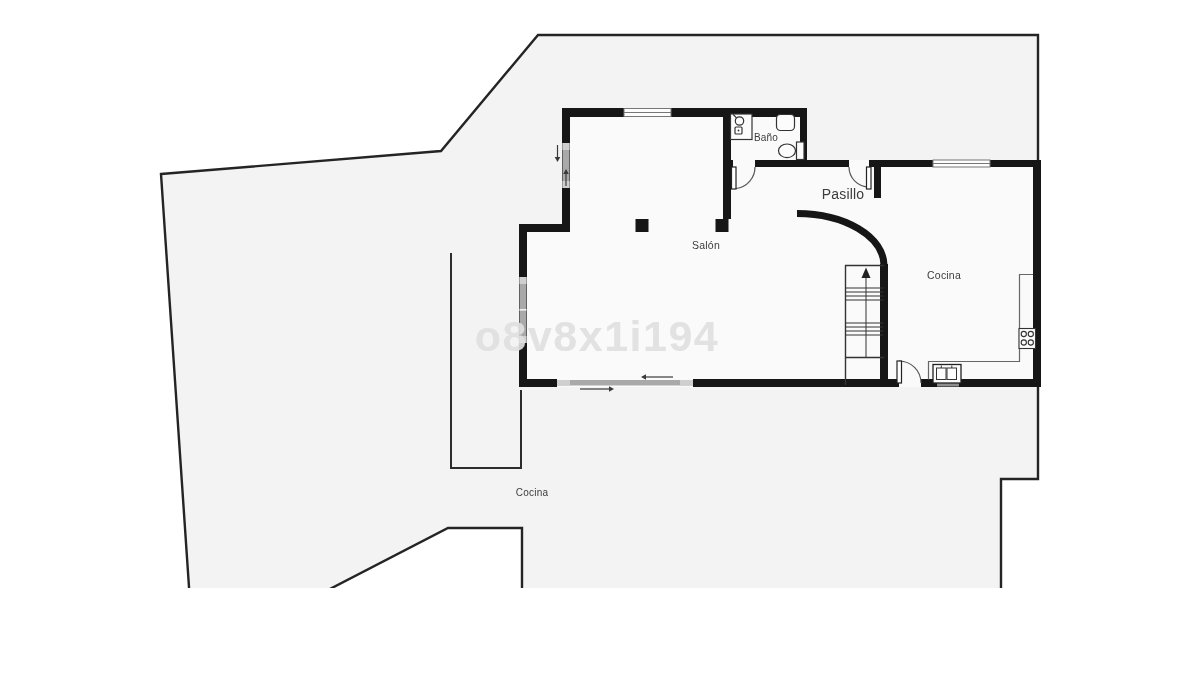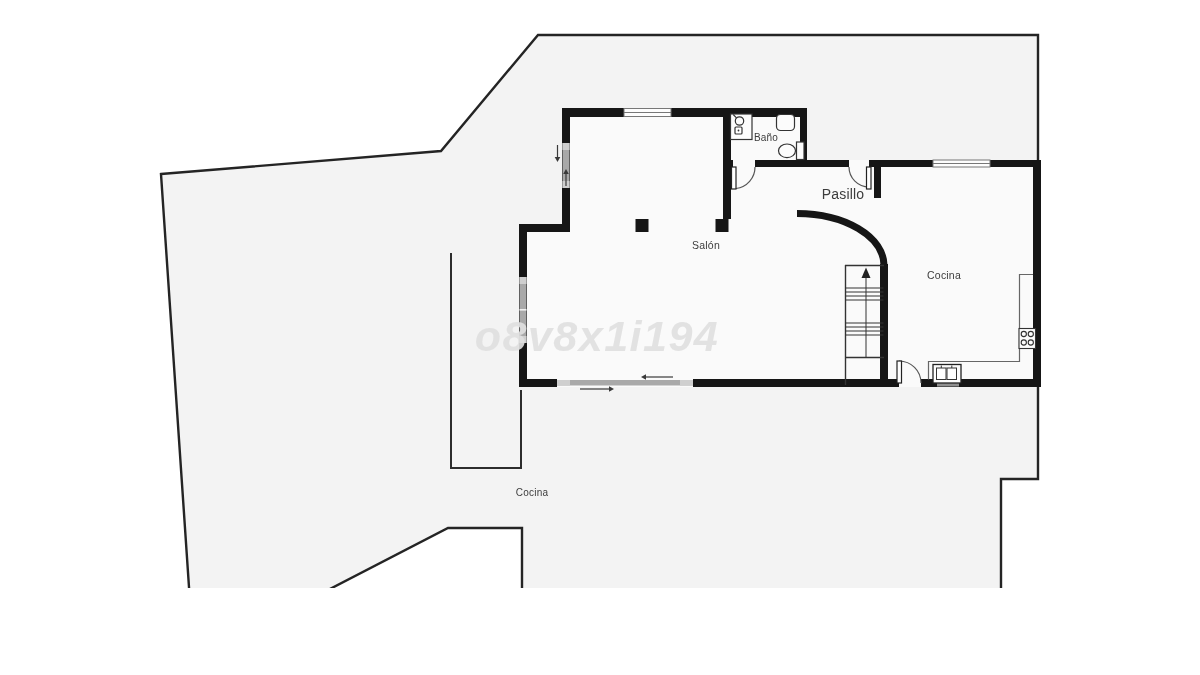--- a/index.html
+++ b/index.html
@@ -8,21 +8,21 @@
     font-family:"Liberation Sans", sans-serif;
   }
   .canvas svg{position:absolute;left:0;top:0;}
   .room-label{
     position:absolute;transform:translate(-50%,-50%);
     font-size:10.5px;color:#3c3c3c;white-space:nowrap;letter-spacing:.2px;
   }
   .watermark{
     position:absolute;left:597px;top:336px;transform:translate(-50%,-50%);
     font-size:43px;font-weight:bold;letter-spacing:1.5px;
-    color:rgba(224,224,224,0.92);white-space:nowrap;user-select:none;font-style:italic;
+    color:rgba(224,224,224,0.92);white-space:nowrap;user-select:none;
   }
 </style>
 </head>
 <body>
 
 <div class="canvas">
 
   <svg width="1200" height="675" viewBox="0 0 1200 675">
 
     <polygon points="161,174 441,151 538,35 1038,35 1038,479 1001,479 1001,618 522,618 522,528 448,528 237,637 235,602 190,602" fill="#f3f3f3" stroke="#242424" stroke-width="2.4" stroke-linejoin="miter"></polygon>

